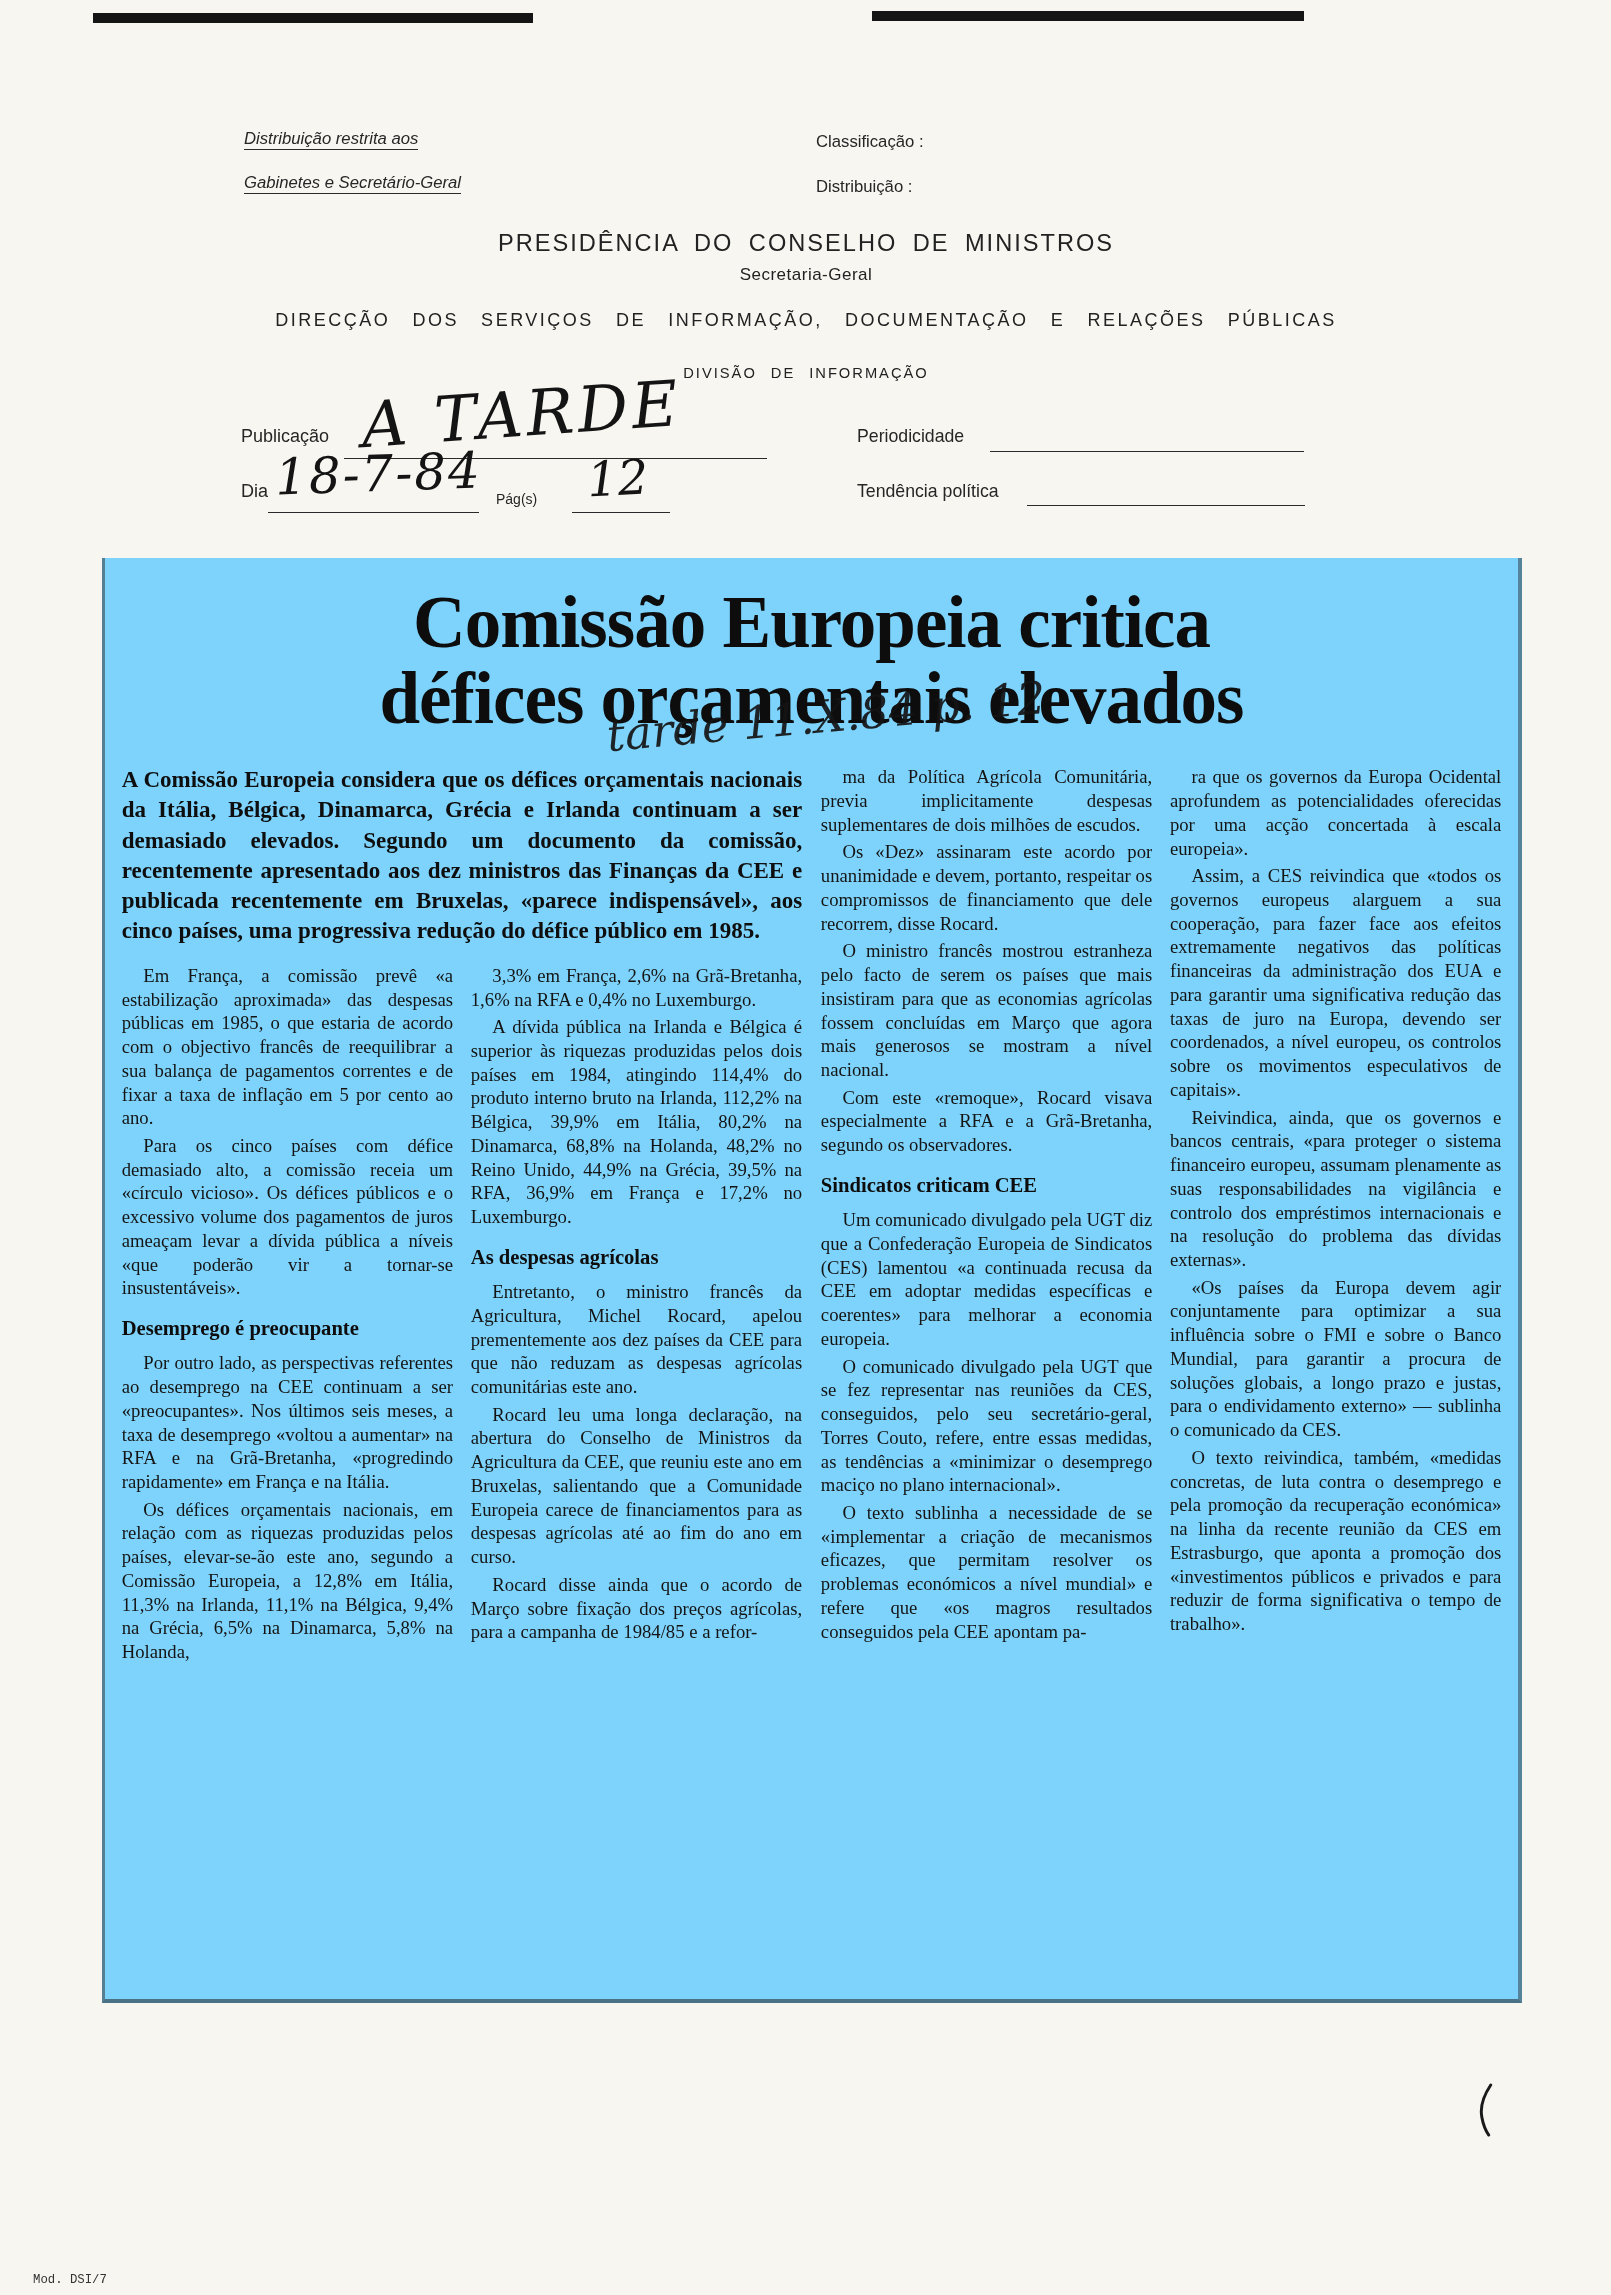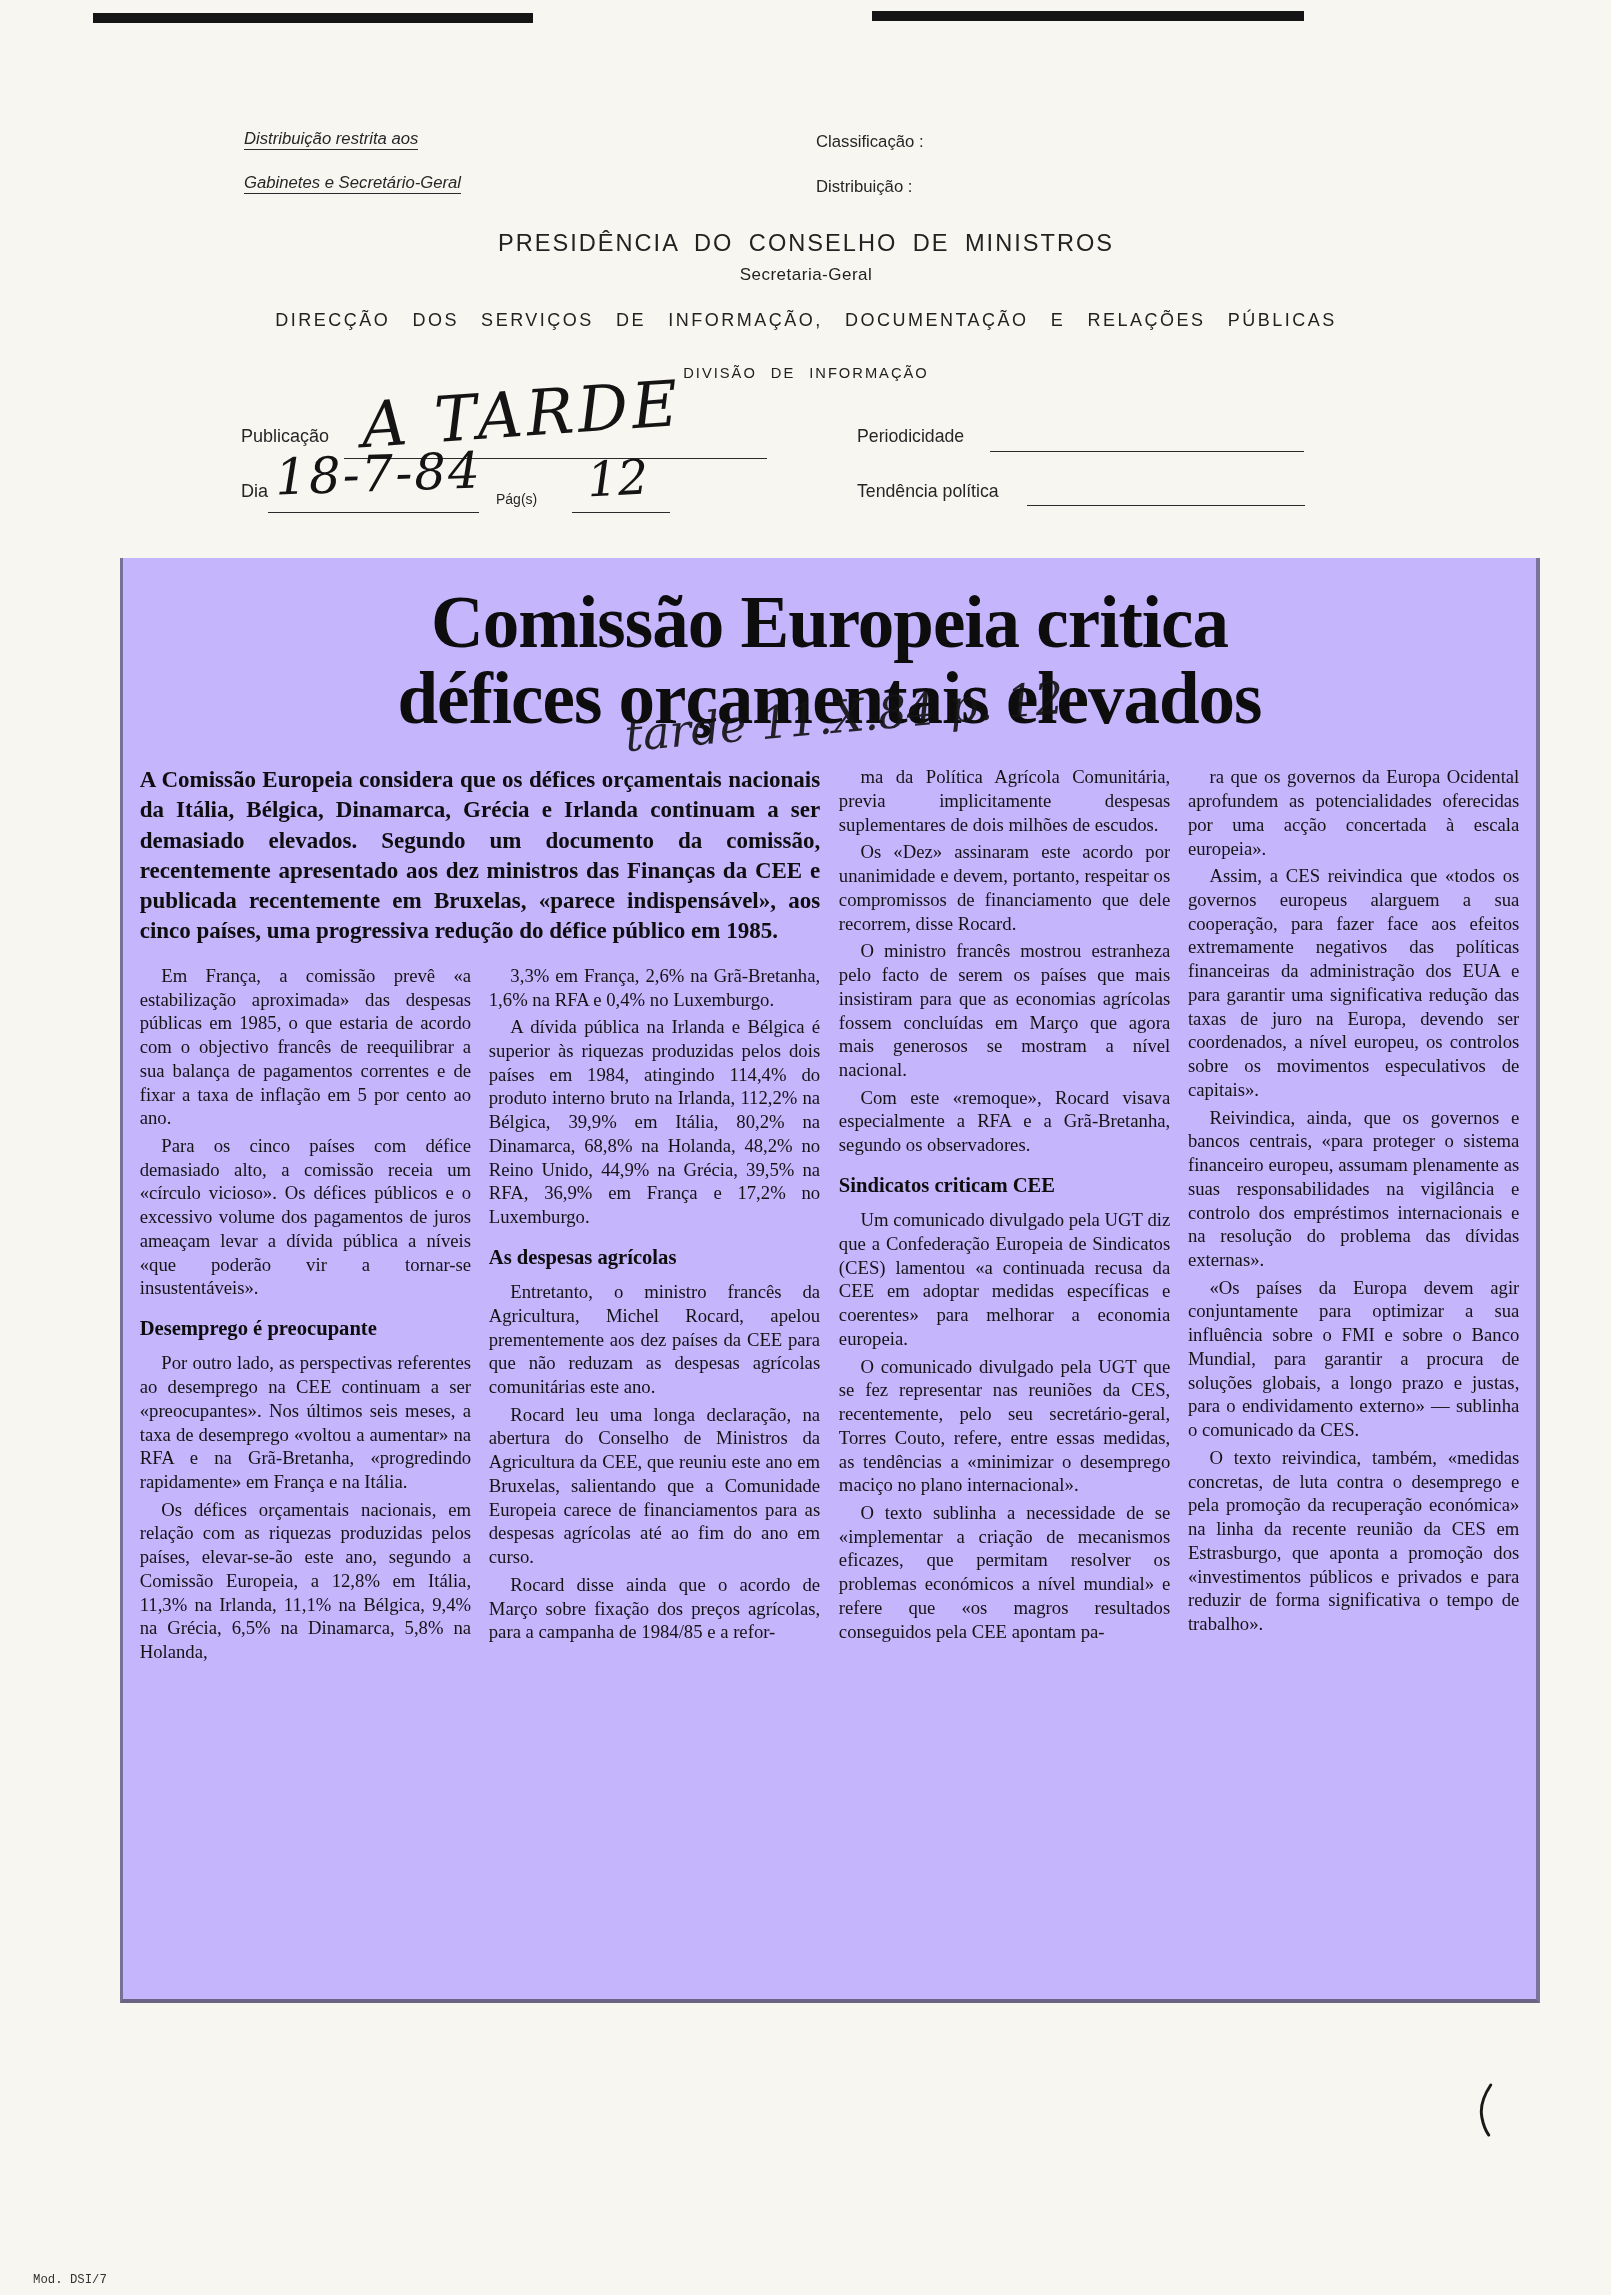--- a/index.html
+++ b/index.html
@@ -22,22 +22,22 @@
   .org-dir{top:310px;font-size:18px;letter-spacing:2.5px;word-spacing:14.7px;}
   .org-div{top:365px;font-size:14.7px;letter-spacing:2px;word-spacing:7.9px;}
   .blank-line{position:absolute;border-top:1.5px solid #2a2a2a;height:0;}
   .hand{
     position:absolute;font-family:"DejaVu Serif", serif;font-style:italic;
     color:#141414;white-space:nowrap;
   }
 
   
   .clip{
-    position:absolute;left:120px;top:558px;width:1420px;height:1445px;
-    background:#c4b5fd;
+    position:absolute;left:102px;top:558px;width:1420px;height:1445px;
+    background:#7dd3fc;
     border-left:3.4px solid rgba(45,45,45,.5);
     border-right:4.9px solid rgba(35,35,35,.45);
     border-bottom:4.4px solid rgba(35,35,35,.55);
     box-sizing:border-box;
   }
   .headline{
     margin:27px 9.8px 0;text-align:center;
     font-family:"Liberation Serif", serif;font-weight:bold;
     font-size:73px;line-height:1.04;letter-spacing:-1px;color:#0d0d0d;
   }
@@ -135,21 +135,21 @@
 
     <div class="half">
       <div class="twocol right-cols">
         <div class="col">
           <p class="para">ma da Política Agrícola Comunitária, previa implicitamente despesas suplementares de dois milhões de escudos.</p>
           <p class="para">Os «Dez» assinaram este acordo por unanimidade e devem, portanto, respeitar os compromissos de financiamento que dele recorrem, disse Rocard.</p>
           <p class="para">O ministro francês mostrou estranheza pelo facto de serem os países que mais insistiram para que as economias agrícolas fossem concluídas em Março que agora mais generosos se mostram a nível nacional.</p>
           <p class="para">Com este «remoque», Rocard visava especialmente a RFA e a Grã-Bretanha, segundo os observadores.</p>
           <h3 class="subhead">Sindicatos criticam CEE</h3>
           <p class="para">Um comunicado divulgado pela UGT diz que a Confederação Europeia de Sindicatos (CES) lamentou «a continuada recusa da CEE em adoptar medidas específicas e coerentes» para melhorar a economia europeia.</p>
-          <p class="para">O comunicado divulgado pela UGT que se fez representar nas reuniões da CES, recentemente, pelo seu secretário-geral, Torres Couto, refere, entre essas medidas, as tendências a «minimizar o desemprego maciço no plano internacional».</p>
+          <p class="para">O comunicado divulgado pela UGT que se fez representar nas reuniões da CES, conseguidos, pelo seu secretário-geral, Torres Couto, refere, entre essas medidas, as tendências a «minimizar o desemprego maciço no plano internacional».</p>
           <p class="para">O texto sublinha a necessidade de se «implementar a criação de mecanismos eficazes, que permitam resolver os problemas económicos a nível mundial» e refere que «os magros resultados conseguidos pela CEE apontam pa-</p>
         </div>
         <div class="col">
           <p class="para">ra que os governos da Europa Ocidental aprofundem as potencialidades oferecidas por uma acção concertada à escala europeia».</p>
           <p class="para">Assim, a CES reivindica que «todos os governos europeus alarguem a sua cooperação, para fazer face aos efeitos extremamente negativos das políticas financeiras da administração dos EUA e para garantir uma significativa redução das taxas de juro na Europa, devendo ser coordenados, a nível europeu, os controlos sobre os movimentos especulativos de capitais».</p>
           <p class="para">Reivindica, ainda, que os governos e bancos centrais, «para proteger o sistema financeiro europeu, assumam plenamente as suas responsabilidades na vigilância e controlo dos empréstimos internacionais e na resolução do problema das dívidas externas».</p>
           <p class="para">«Os países da Europa devem agir conjuntamente para optimizar a sua influência sobre o FMI e sobre o Banco Mundial, para garantir a procura de soluções globais, a longo prazo e justas, para o endividamento externo» — sublinha o comunicado da CES.</p>
           <p class="para">O texto reivindica, também, «medidas concretas, de luta contra o desemprego e pela promoção da recuperação económica» na linha da recente reunião da CES em Estrasburgo, que aponta a promoção dos «investimentos públicos e privados e para reduzir de forma significativa o tempo de trabalho».</p>
         </div>
       </div>

